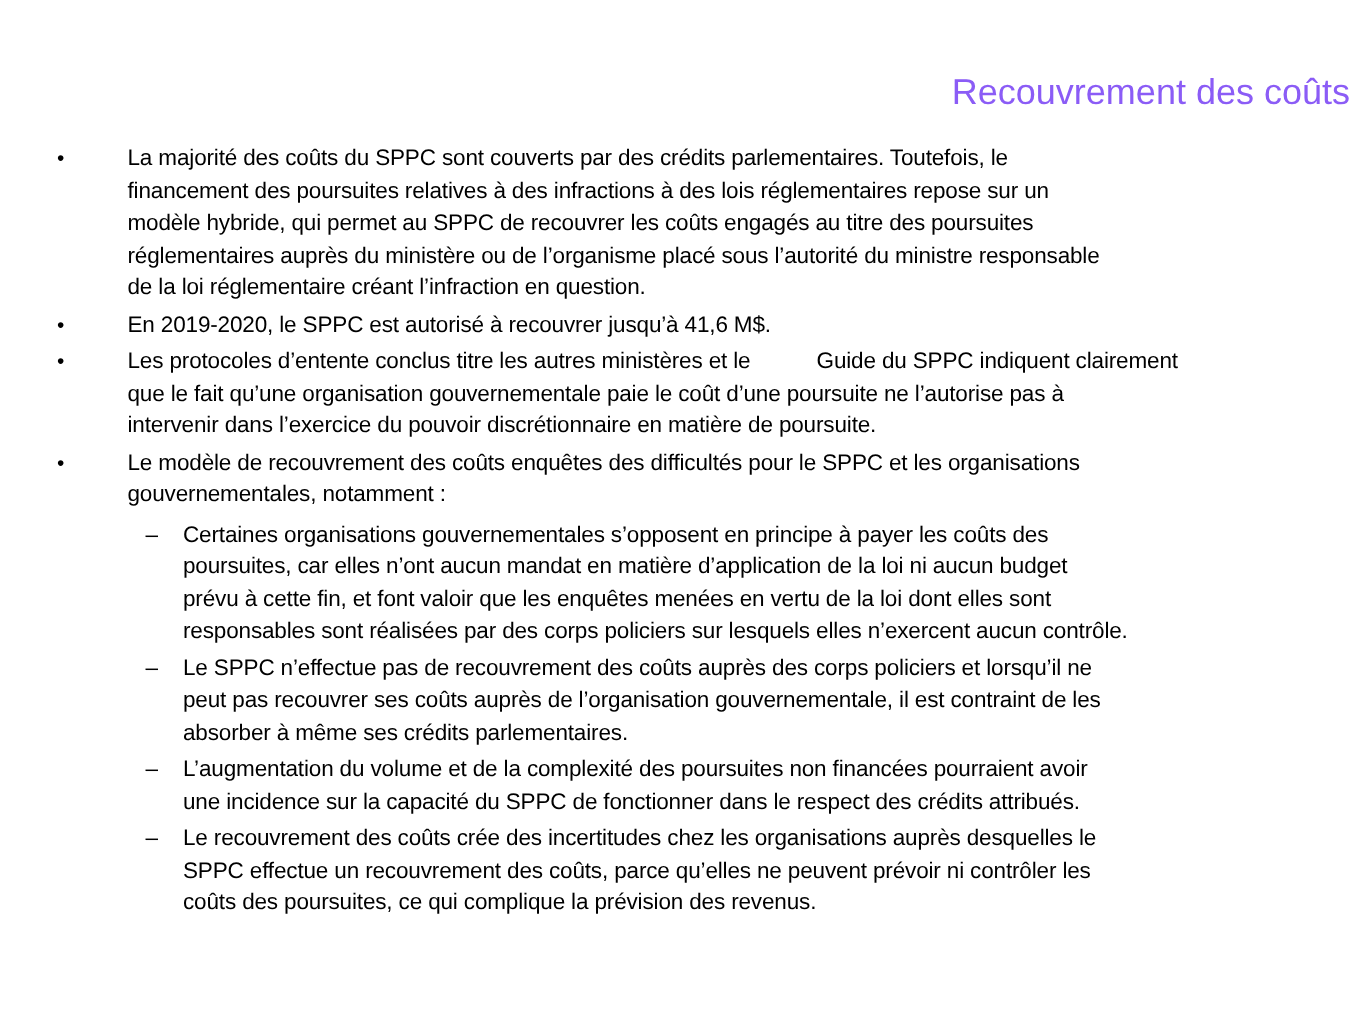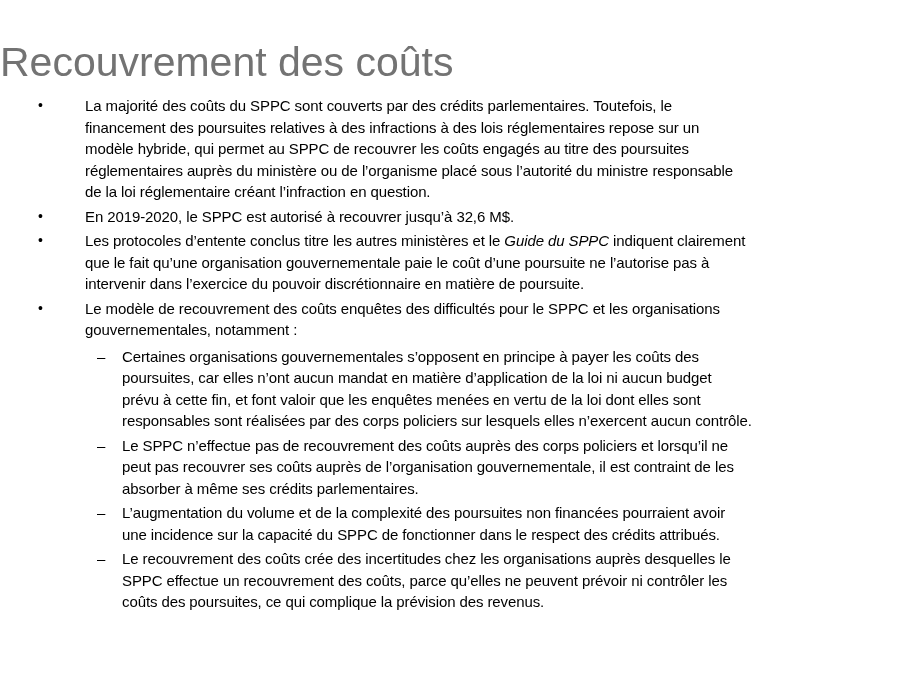--- a/index.html
+++ b/index.html
@@ -15,25 +15,25 @@
     color: #000000;
   }
   .slide {
     width: 900px;
     height: 675px;
     box-sizing: border-box;
     background: #ffffff;
   }
   .title {
     margin: 42px 0 13px 0;
-    text-align: left;
-    font-size: 41px;
+    text-align: right;
+    font-size: 24px;
     line-height: 40px;
     font-weight: 400;
-    color: #737373;
+    color: #8b5cf6;
   }
   .body {
     margin: 0 12px 0 38px;
     font-size: 15px;
     line-height: 21.5px;
     letter-spacing: -0.1px;
   }
   .li {
     display: flex;
     align-items: flex-start;
@@ -54,21 +54,21 @@
     white-space: pre-line;
   }
   .sub {
     margin-top: 5px;
     margin-left: 59px;
   }
   .sub .li {
     margin-bottom: 3px;
   }
   .italic {
-    font-style: italic;
+    margin-left: 40px;
   }
 </style>
 </head>
 <body>
 
 <div class="slide">
 
   <h1 class="title">Recouvrement des coûts</h1>
 
   <div class="body">
@@ -77,21 +77,21 @@
       <span class="marker">•</span>
       <span class="content">La majorité des coûts du SPPC sont couverts par des crédits parlementaires. Toutefois, le
 financement des poursuites relatives à des infractions à des lois réglementaires repose sur un
 modèle hybride, qui permet au SPPC de recouvrer les coûts engagés au titre des poursuites
 réglementaires auprès du ministère ou de l’organisme placé sous l’autorité du ministre responsable
 de la loi réglementaire créant l’infraction en question.</span>
     </div>
 
     <div class="li l1">
       <span class="marker">•</span>
-      <span class="content">En 2019-2020, le SPPC est autorisé à recouvrer jusqu’à 32,6 M$.</span>
+      <span class="content">En 2019-2020, le SPPC est autorisé à recouvrer jusqu’à 41,6 M$.</span>
     </div>
 
     <div class="li l1">
       <span class="marker">•</span>
       <span class="content"><span>Les protocoles d’entente conclus titre les autres ministères et le </span><span class="italic">Guide du SPPC</span><span> indiquent clairement
 que le fait qu’une organisation gouvernementale paie le coût d’une poursuite ne l’autorise pas à
 intervenir dans l’exercice du pouvoir discrétionnaire en matière de poursuite.</span></span>
     </div>
 
     <div>

